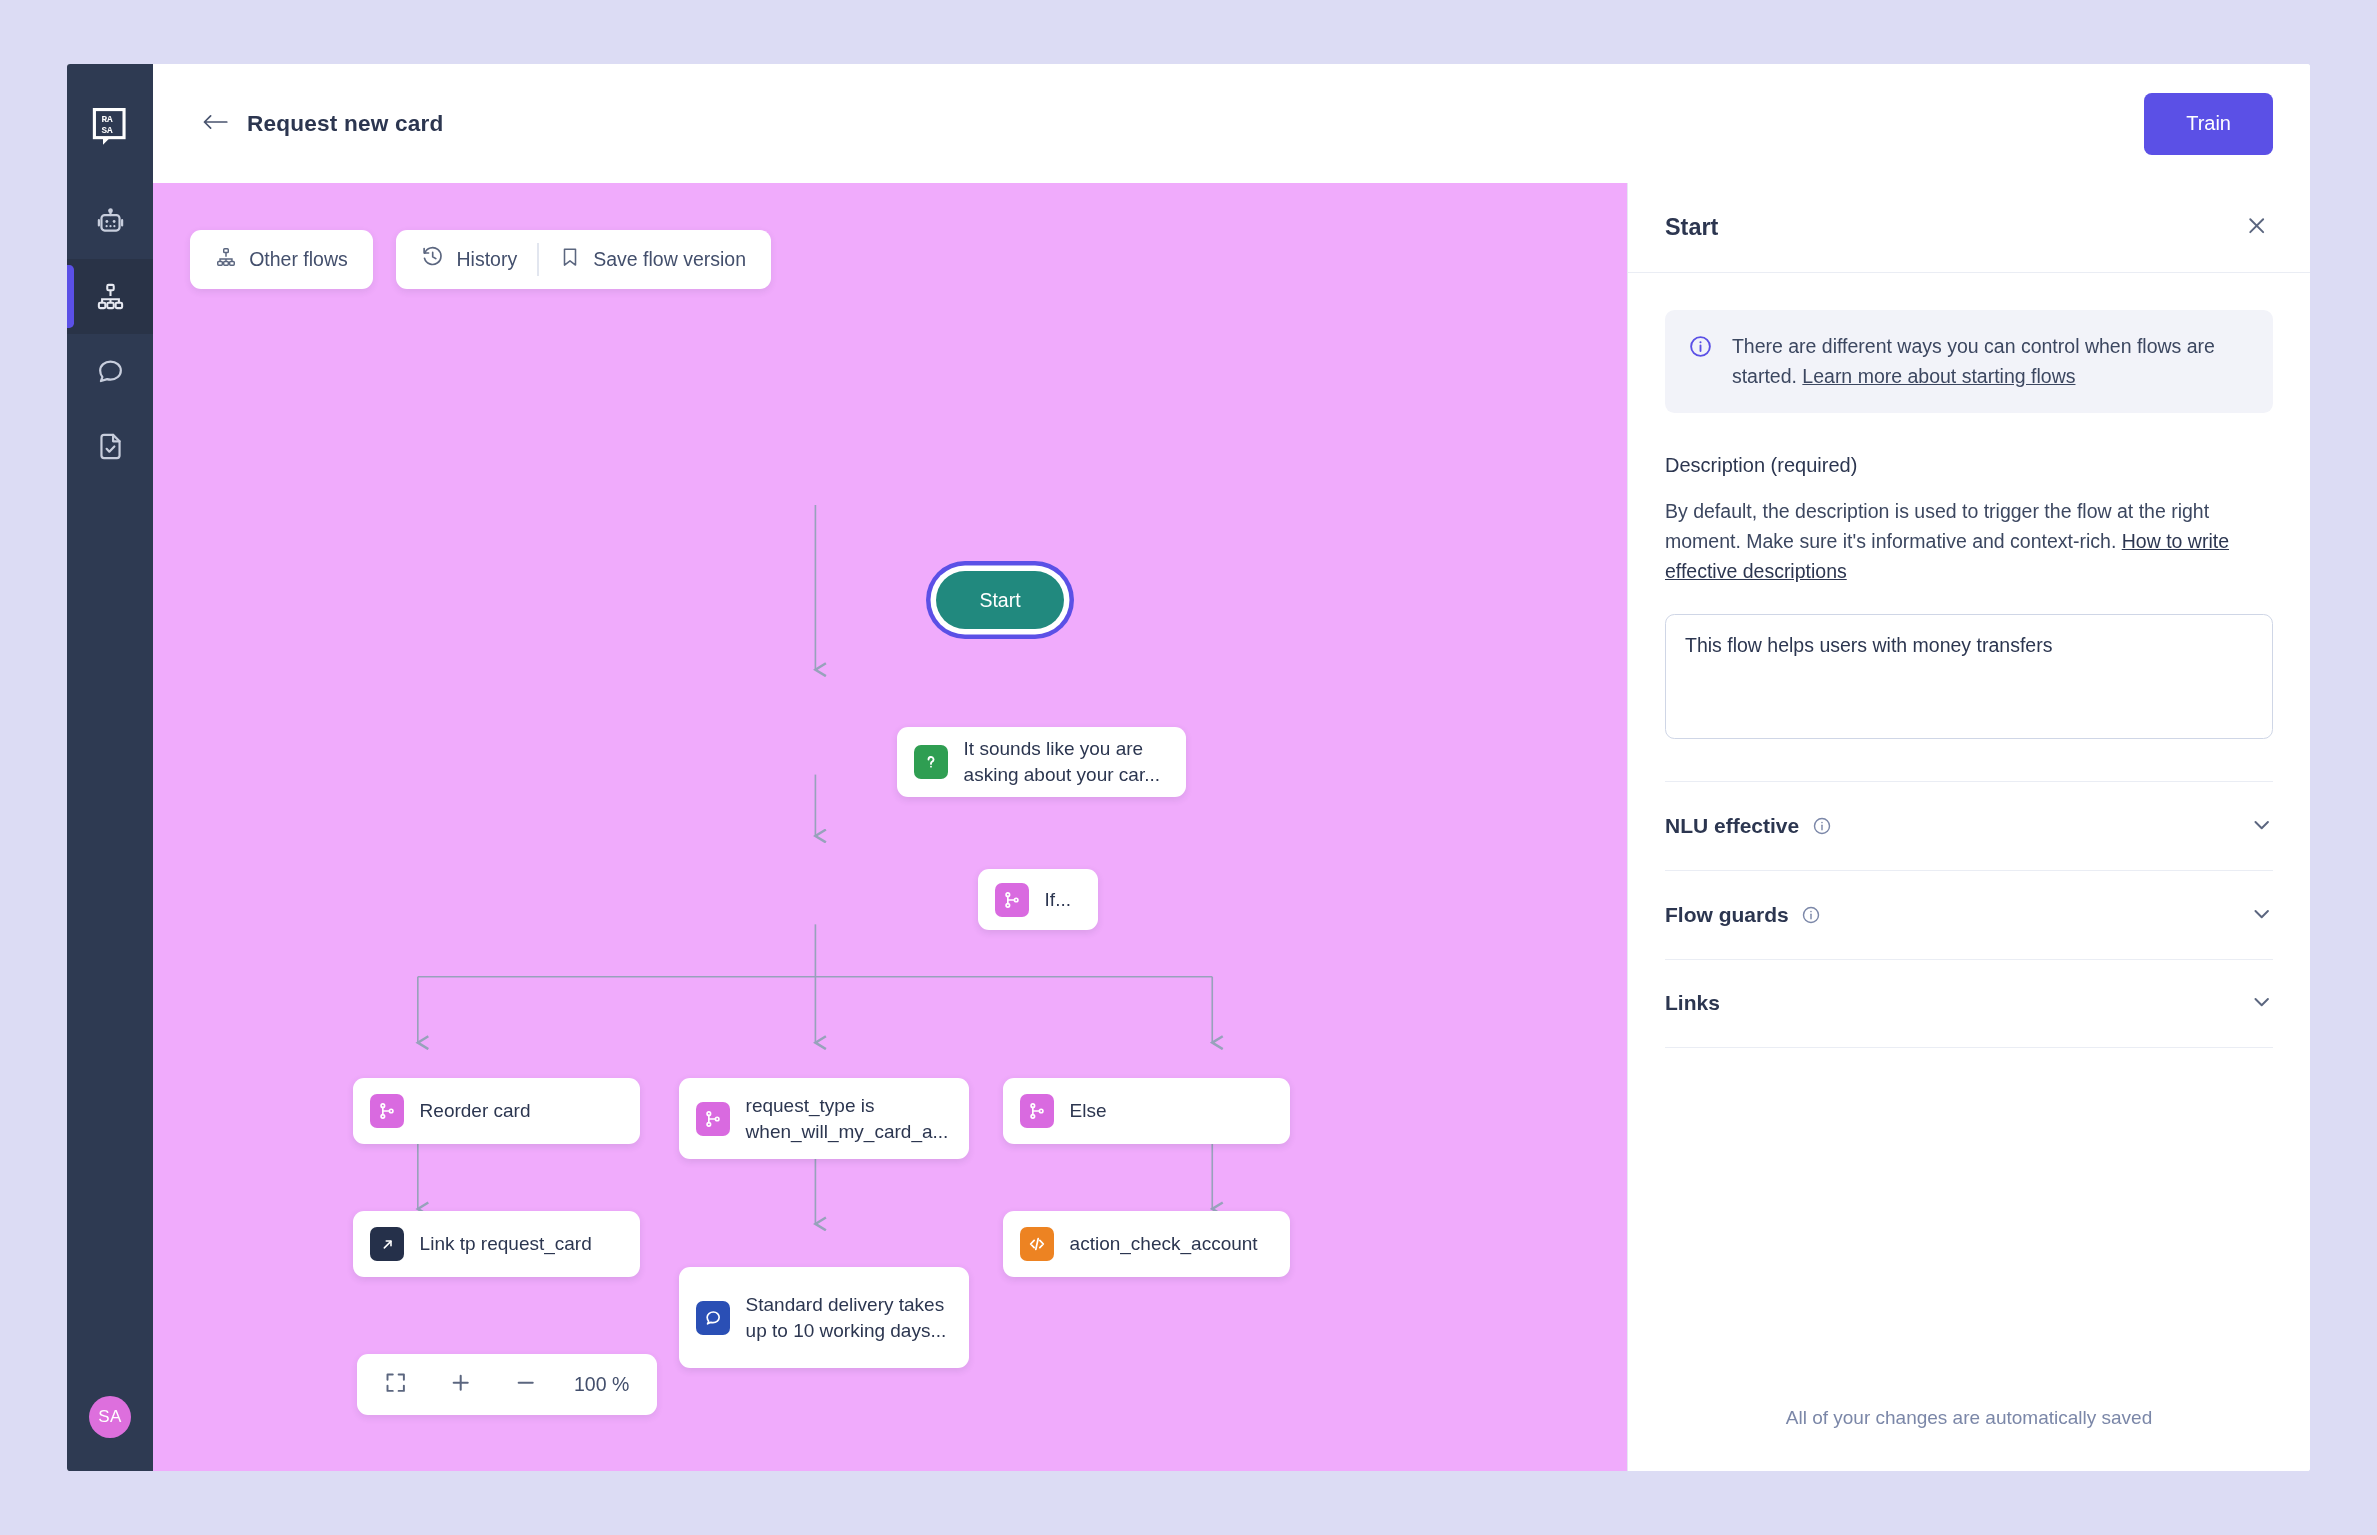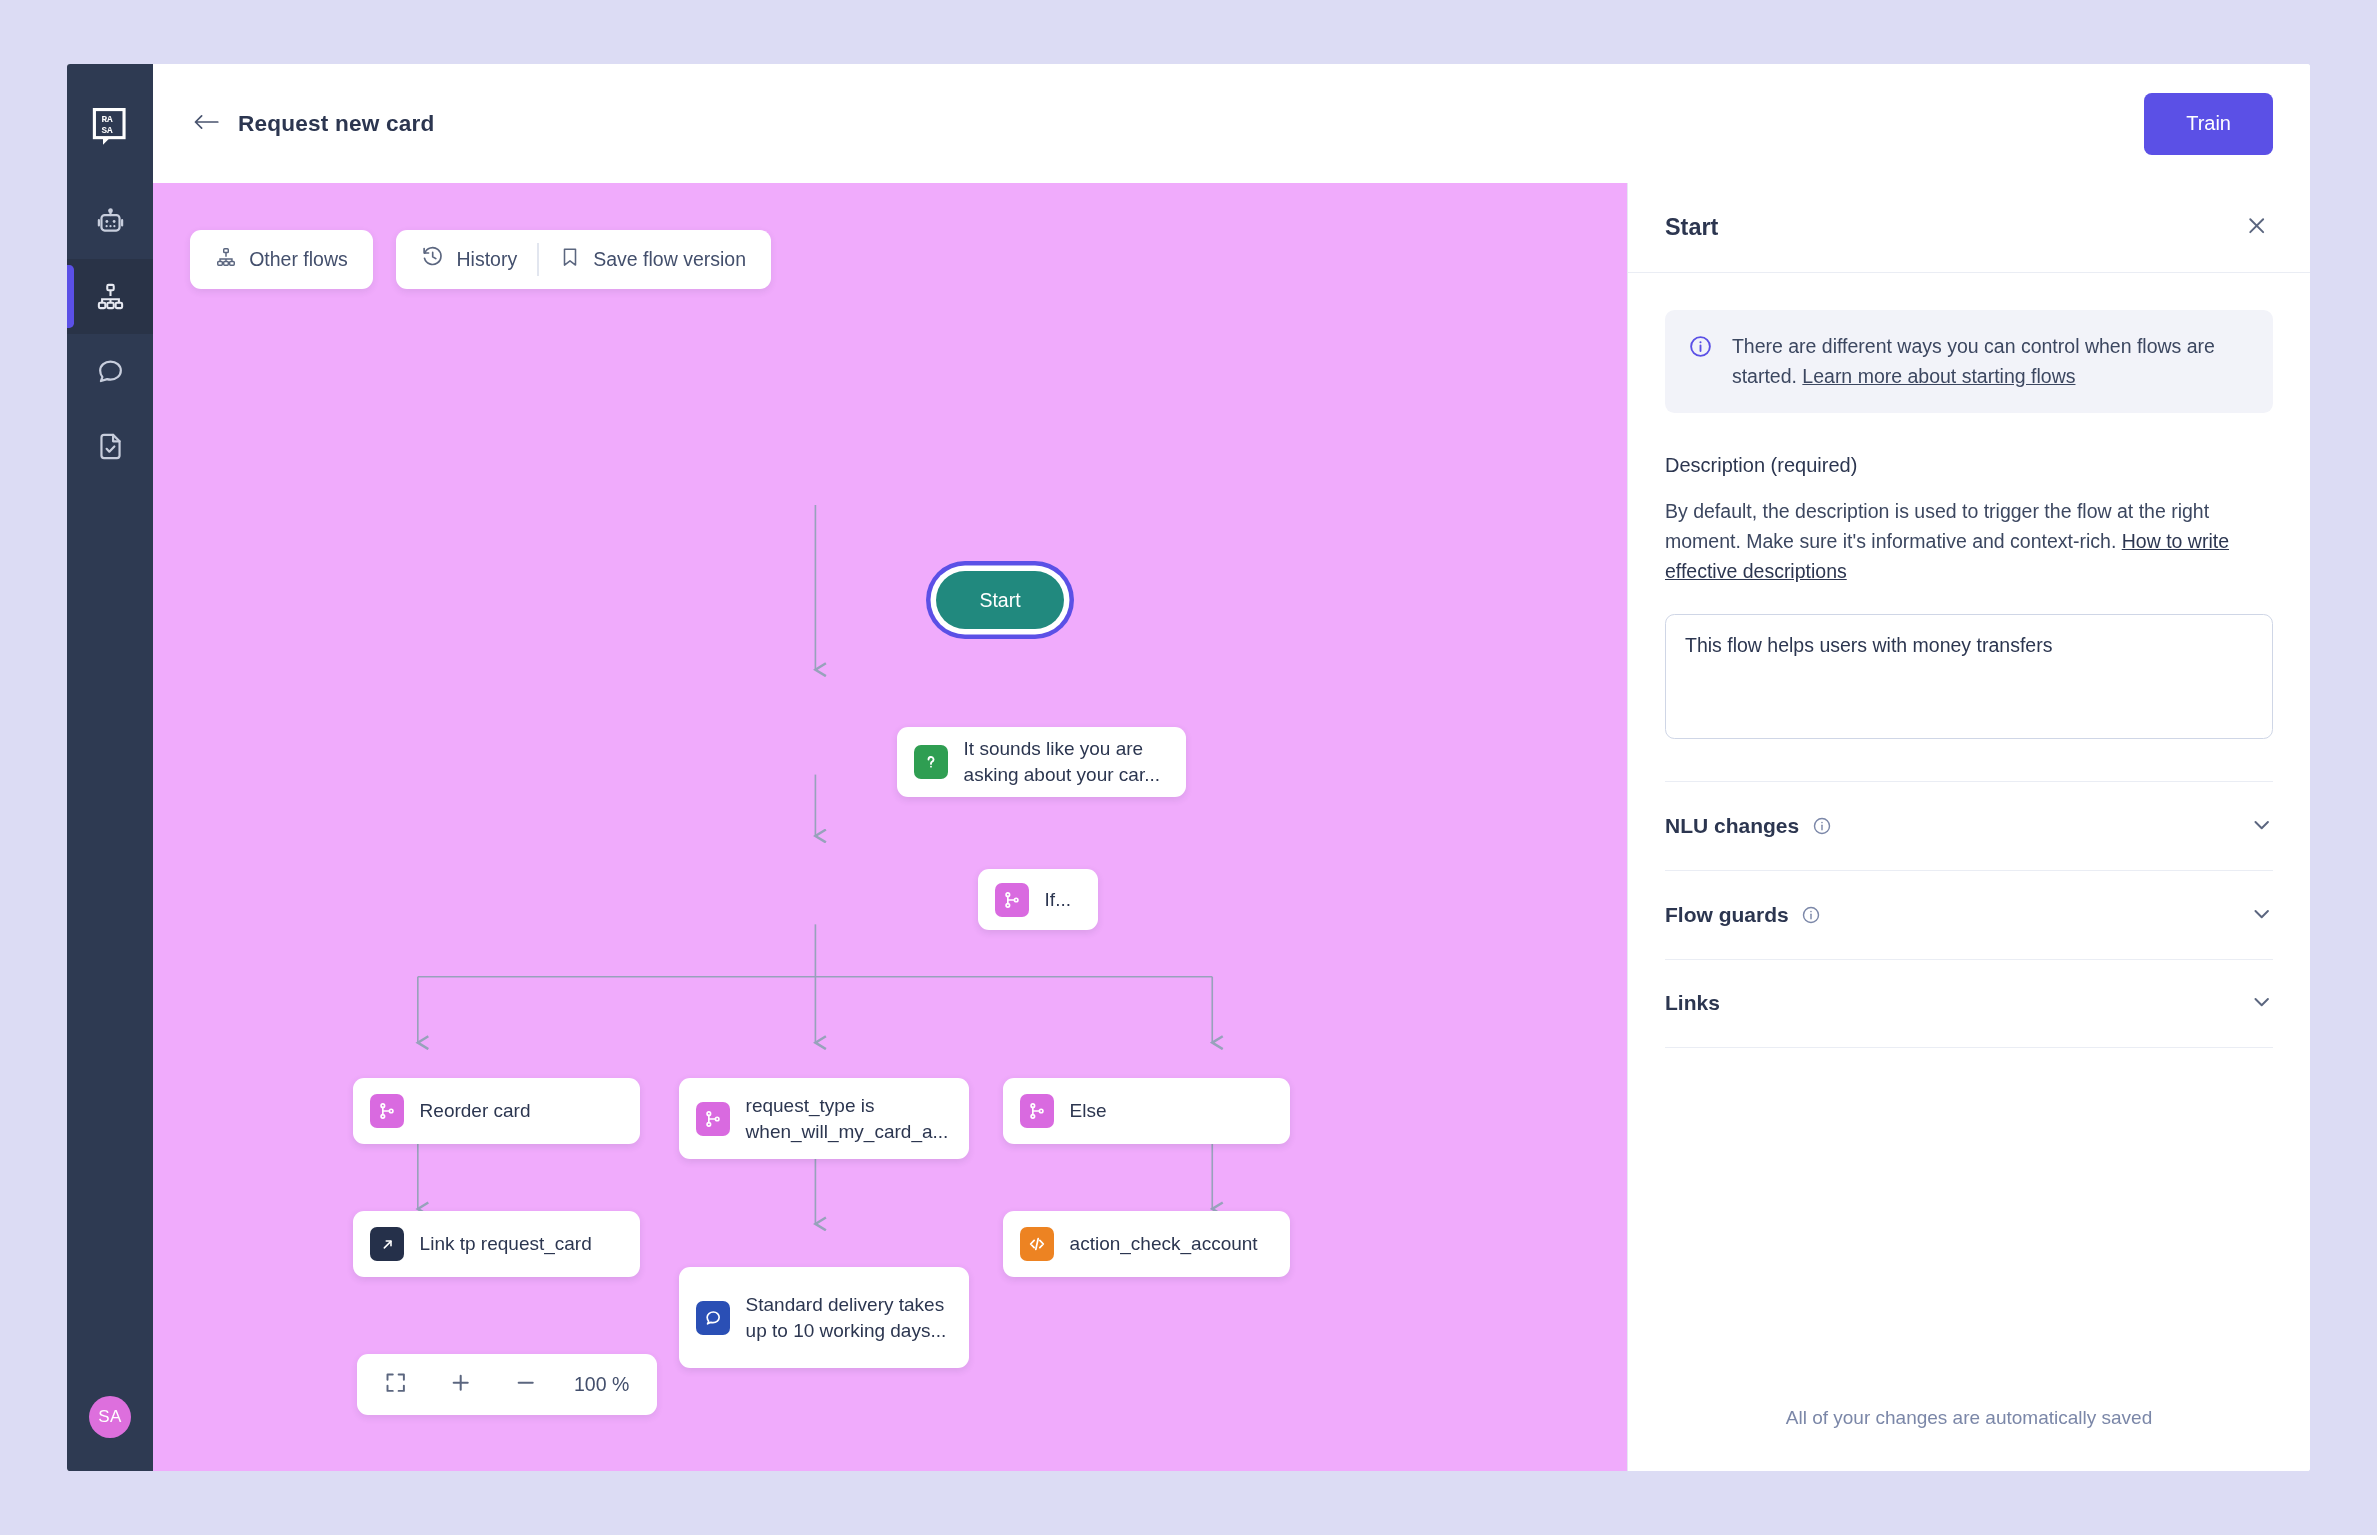--- a/index.html
+++ b/index.html
@@ -60,21 +60,21 @@
     cursor: pointer;
   }
 
   
   .center { flex: 1; display: flex; flex-direction: column; min-width: 0; }
 
   .topbar {
     height: 119px;
     background: #ffffff;
     display: flex; align-items: center;
-    padding: 0 37px 0 32px;
+    padding: 0 37px 0 41px;
     flex: 0 0 119px;
   }
   .back-btn {
     width: 42px; height: 42px;
     display: flex; align-items: center; justify-content: center;
     cursor: pointer;
   }
   .page-title {
     font-size: 22.6px; font-weight: 700; color: #2c3650;
     margin-left: 11px; letter-spacing: 0.2px;
@@ -516,21 +516,21 @@
           </div>
 
           <div class="field-label">Description (required)</div>
           <div class="field-help">
             <span>By default, the description is used to trigger the flow at the right moment. Make sure it's informative and context-rich. </span><a>How to write effective descriptions</a>
           </div>
           <textarea class="desc-area" value="This flow helps users with money transfers" style="">This flow helps users with money transfers</textarea>
 
           <div class="accordion">
             <div class="acc-row">
-              <span class="acc-title">NLU changes</span>
+              <span class="acc-title">NLU effective</span>
               <span class="acc-info">
                 <svg width="20" height="20" viewBox="0 0 24 24" fill="none" stroke="#6b7governed" stroke-width="1.7"></svg>
                 <svg width="20" height="20" viewBox="0 0 24 24" fill="none" stroke="#7b87a8" stroke-width="1.7" stroke-linecap="round" style="margin-left:-20px">
                   <circle cx="12" cy="12" r="9"></circle>
                     <path d="M12 11v5.4"></path>
                     <circle cx="12" cy="7.9" r=".95" fill="#7b87a8" stroke="none"></circle>
                 </svg>
               </span>
               <span class="acc-sp"></span>
               <span>

